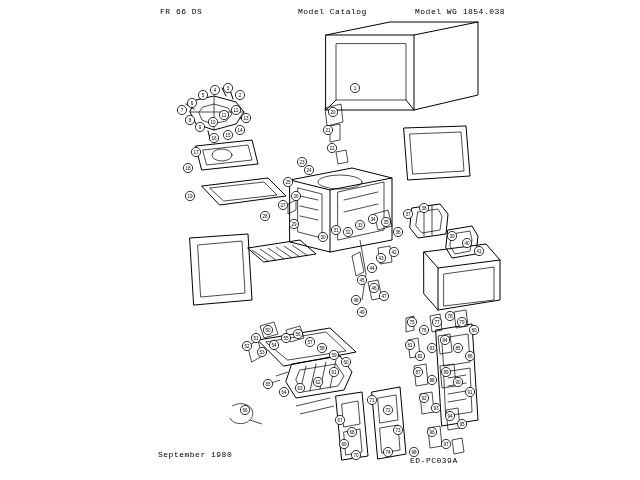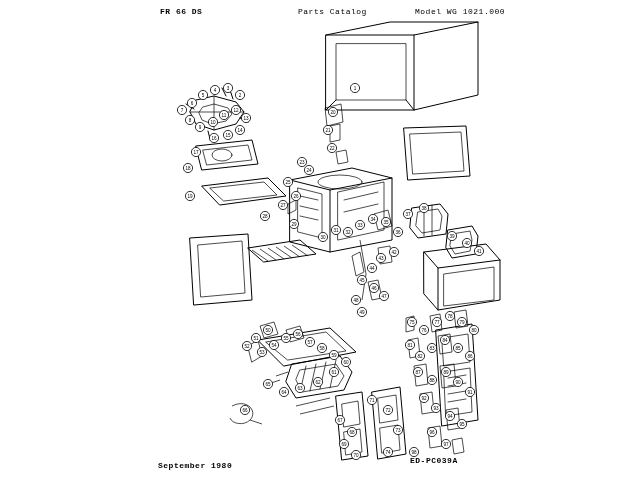--- a/index.html
+++ b/index.html
@@ -24,23 +24,23 @@
     position: absolute;
     font-family: "Liberation Mono", monospace;
     font-size: 8px;
     letter-spacing: 0.5px;
     white-space: nowrap;
     color: #000;
   }
   #hdr-left  { left: 160px; top: 7px; }
   #hdr-mid   { left: 298px; top: 7px; }
   #hdr-right { left: 415px; top: 7px; }
-  #ftr-left  { left: 158px; top: 461px; text-align: right; }
+  #ftr-left  { left: 158px; top: 450px; text-align: right; }
   #ftr-right { left: 410px; top: 456px; }
-  .hdr.bold { font-weight: bold; }
+  .hdr.bold { font-weight: normal; }
 
   #diagram {
     position: absolute;
     left: 0; top: 0;
     width: 640px;
     height: 480px;
   }
   svg { display: block; }
   .ln {
     fill: none;
@@ -66,22 +66,22 @@
     dominant-baseline: central;
     fill: #000000;
   }
 </style>
 </head>
 <body>
 
 <div id="page">
 
   <div class="hdr bold" id="hdr-left">FR 66 DS</div>
-  <div class="hdr" id="hdr-mid">Parts Catalog</div>
-  <div class="hdr" id="hdr-right">Model WG 1021.000</div>
+  <div class="hdr" id="hdr-mid">Model Catalog</div>
+  <div class="hdr" id="hdr-right">Model WG 1854.038</div>
 
   <div id="diagram">
     <svg width="640" height="480" viewBox="0 0 640 480" aria-hidden="true">
 
       <g class="ln">
         <path d="M326 35 L390 22 L478 22 L478 95 L414 110 L326 110 Z"></path>
         <path d="M326 35 L414 35 L478 22"></path>
         <path d="M414 35 L414 110"></path>
         <path d="M336 44 L336 100 L406 100 L406 44 Z" class="ln-thin"></path>
         <path d="M336 100 L326 110"></path>

